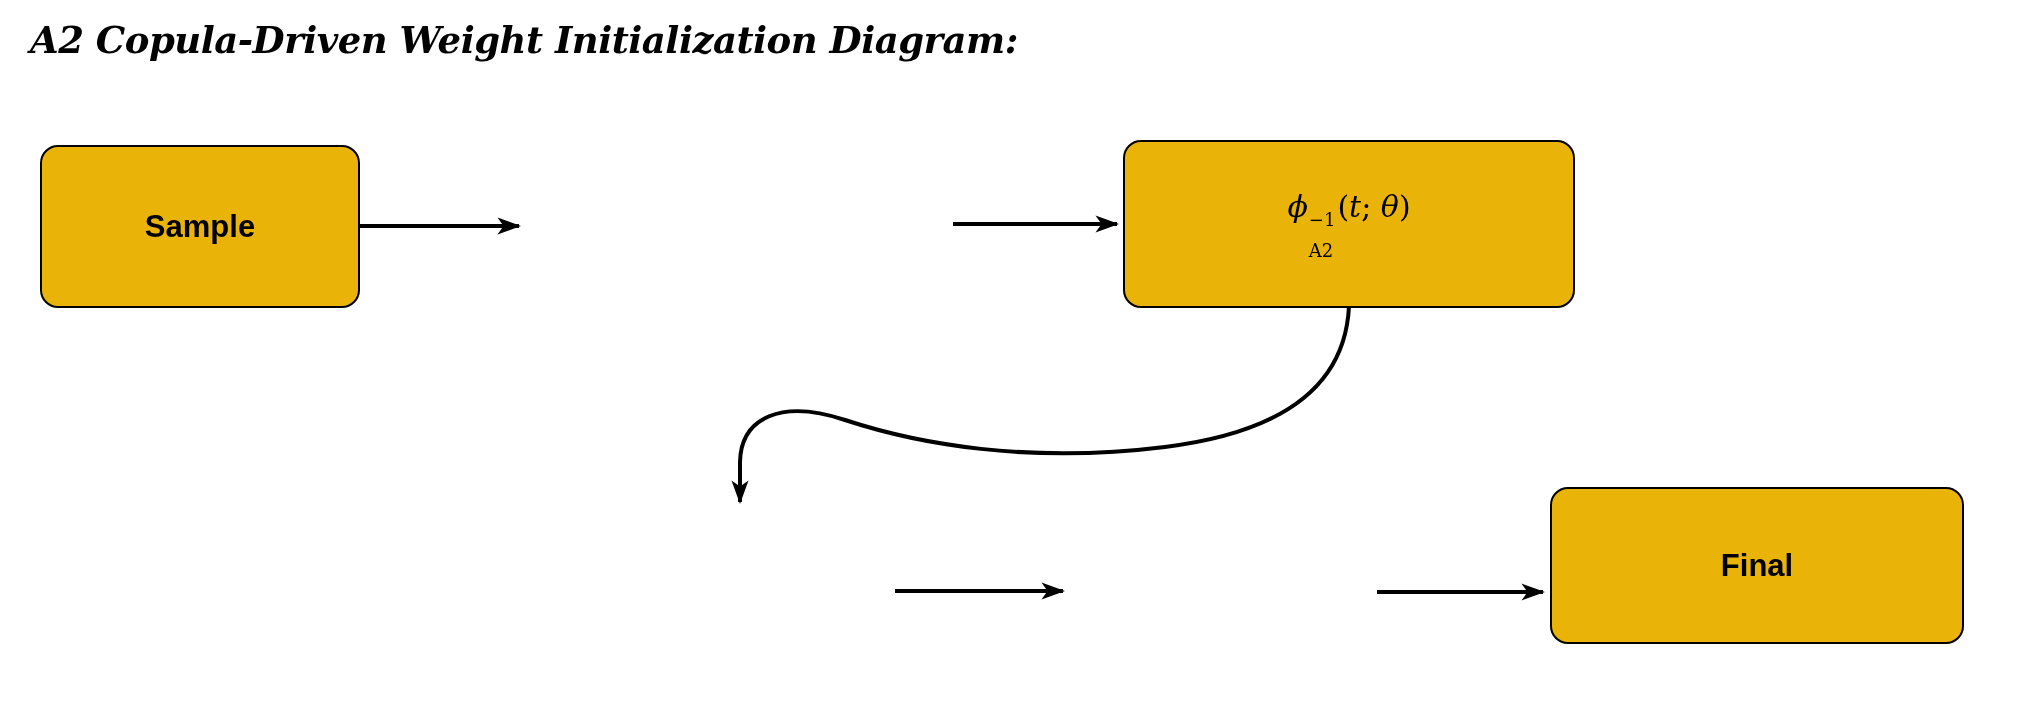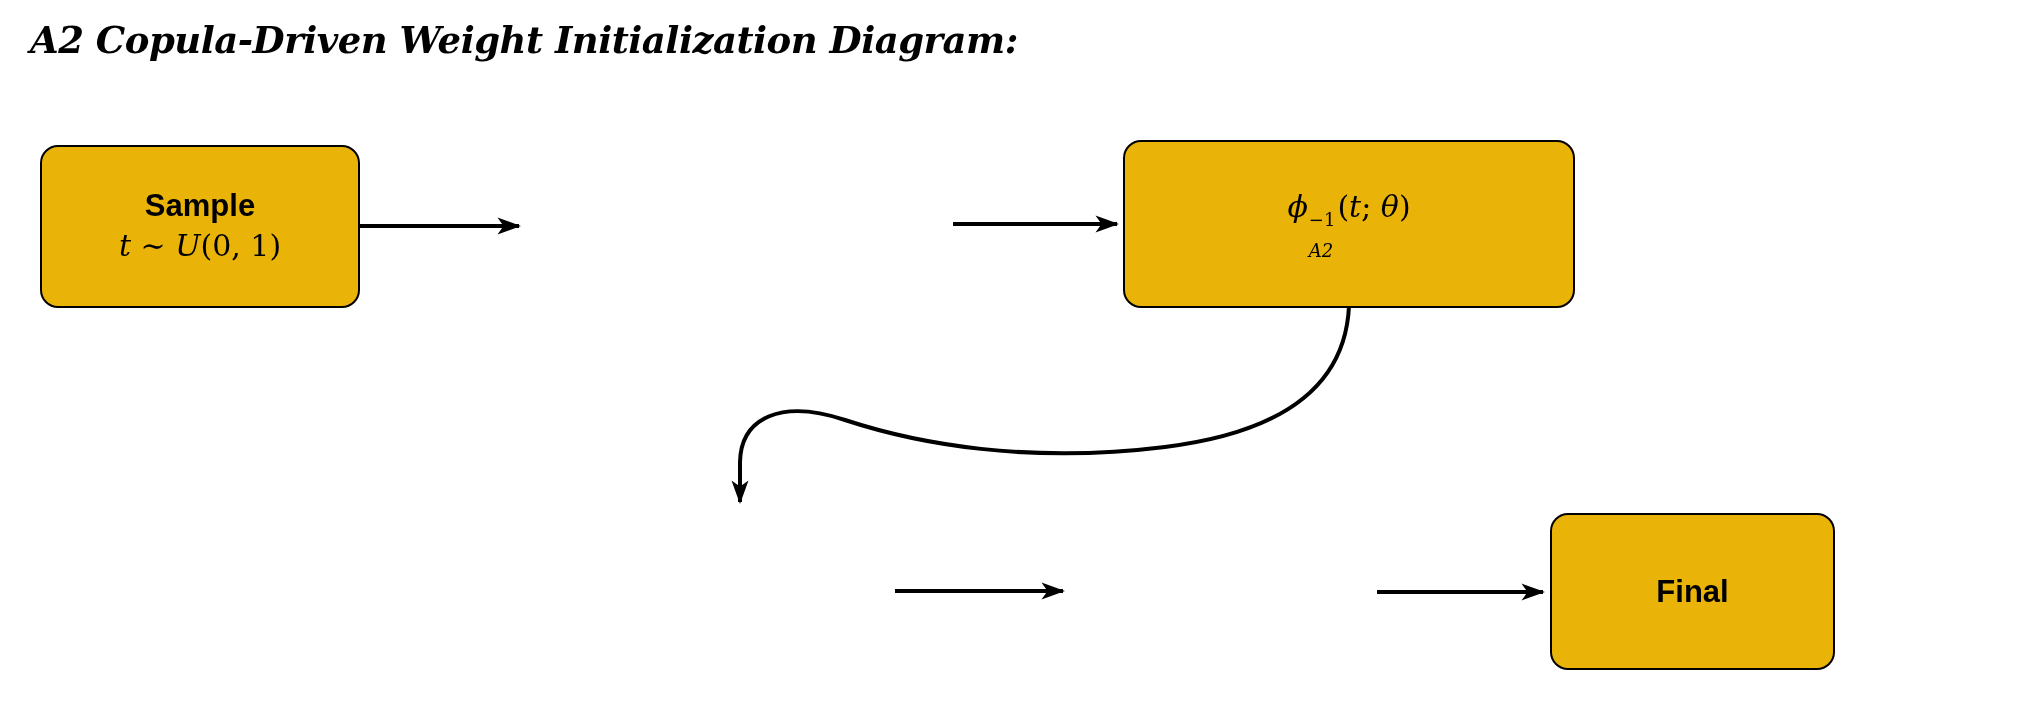--- a/index.html
+++ b/index.html
@@ -49,21 +49,21 @@
   .rm{font-style:normal;}
   .sans{font-family:"Liberation Sans","DejaVu Sans",sans-serif;font-style:normal;}
   sup.e{font-size:0.62em;line-height:0;}
   .scripts{
     display:inline-flex;flex-direction:column;align-items:flex-start;
     font-size:0.60em;line-height:1.08;
     vertical-align:-0.50em;
     margin-left:1px;margin-right:2px;
   }
   .scripts .ssup{font-style:normal;}
-  .scripts .ssub{font-style:italic;margin-top:12px;}
+  .scripts .ssub{margin-top:12px;}
   .sqrt{white-space:nowrap;}
   .sqrt .rad{font-style:normal;}
   .sqrt .arg{
     font-style:italic;
     border-top:2.5px solid #000000;
     padding:0px 5px 0 2px;
     margin-left:-2px;
   }
 </style>
 </head>
@@ -81,30 +81,29 @@
     </defs>
     <path d="M 360 226 H 519" fill="none" stroke="#000000" stroke-width="4" marker-end="url(#arrowhead)"></path>
     <path d="M 953 224 H 1117" fill="none" stroke="#000000" stroke-width="4" marker-end="url(#arrowhead)"></path>
     <path d="M 1349 306 C 1346 372, 1302 430, 1165 447 C 1028 464, 918 444, 845 420 C 782 399, 741 417, 740 462 L 740 502" fill="none" stroke="#000000" stroke-width="4" marker-end="url(#arrowhead)"></path>
     <path d="M 895 591 H 1063" fill="none" stroke="#000000" stroke-width="4" marker-end="url(#arrowhead)"></path>
     <path d="M 1377 592 H 1543" fill="none" stroke="#000000" stroke-width="4" marker-end="url(#arrowhead)"></path>
   </svg>
 
   <div class="node" style="left:40px;top:145px;width:320px;height:163px">
     <div class="node-title">Sample</div>
-    <div class="math"><span class="it">t</span><span class="rm"> ∼ </span><span class="it">U</span><span class="rm">(0, 1)</span></div>
   </div>
 
 
   <div class="node" style="left:1123px;top:140px;width:452px;height:168px">
     <div class="math"><span class="it">ϕ</span><span class="scripts">
           <span class="ssup">−1</span>
           <span class="ssub">A2</span>
         </span><span class="rm">(</span><span class="it">t</span><span class="rm">; </span><span class="it">θ</span><span class="rm">)</span></div>
   </div>
 
 
 
-  <div class="node" style="left:1550px;top:513px;width:285px;height:157px">
+  <div class="node" style="left:1550px;top:487px;width:414px;height:157px">
     <div class="node-title">Final</div>
   </div>
 
 </div>
 
 </body></html>

